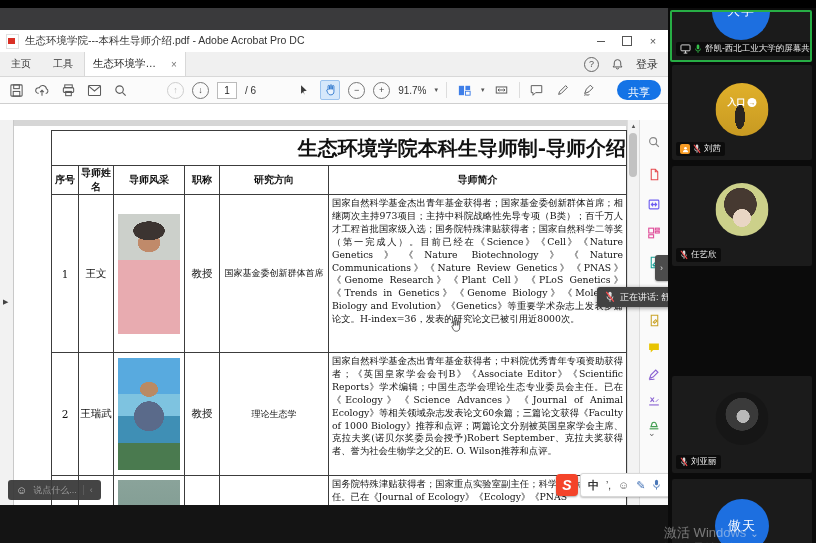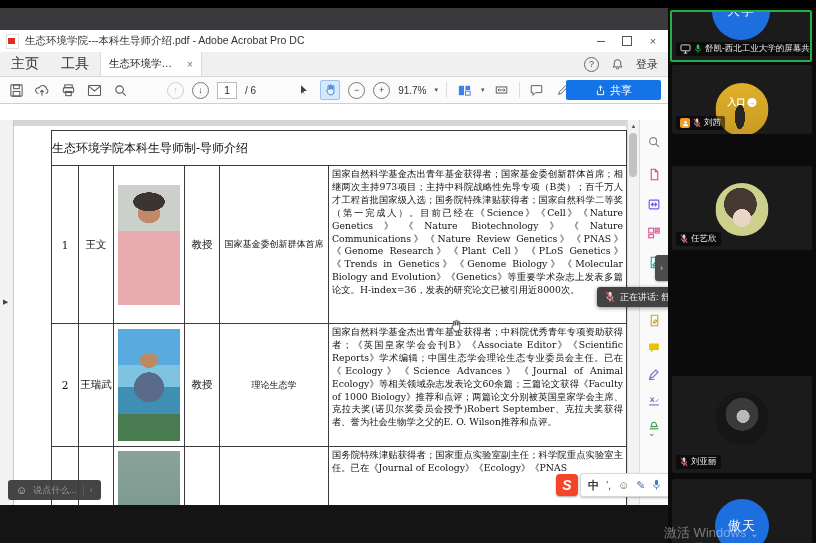--- a/index.html
+++ b/index.html
@@ -18,51 +18,51 @@
   .title-text{font-size:10.5px;color:#333;margin-left:6px;white-space:nowrap;}
   .win-controls{position:absolute;right:2px;top:0;height:22px;display:flex;align-items:center;}
   .win-btn{width:26px;height:22px;display:flex;align-items:center;justify-content:center;color:#555;font-size:11px;}
   .min-bar{width:8px;height:1px;background:#555;}
   .restore-box{width:8px;height:8px;border:1px solid #555;}
 
   .menubar{height:18px;display:flex;gap:16px;padding:0 9px;align-items:center;font-size:10.5px;color:#222;background:#fff;}
   .menubar span{cursor:default;}
 
   .tabbar{position:relative;height:24px;background:#f0f0f0;border-bottom:1px solid #d8d8d8;display:flex;align-items:stretch;}
-  .tab-plain{font-size:14px;color:#333;padding:4px 11px;display:flex;align-items:center;}
+  .tab-plain{font-size:10px;color:#333;padding:4px 11px;display:flex;align-items:center;}
   .tab-doc{background:#fff;border-left:1px solid #d8d8d8;border-right:1px solid #d8d8d8;display:flex;align-items:center;
            font-size:10.5px;color:#222;padding:0 8px;gap:6px;max-width:100px;}
   .tab-doc .tab-title{overflow:hidden;text-overflow:ellipsis;white-space:nowrap;max-width:72px;}
   .tab-close{color:#777;font-size:10px;}
   .tabbar-right{position:absolute;right:10px;top:0;height:24px;display:flex;align-items:center;gap:12px;font-size:11px;color:#333;}
   .help-circ{width:13px;height:13px;border:1px solid #666;border-radius:50%;font-size:9px;display:flex;align-items:center;justify-content:center;color:#555;}
 
   .toolbar{position:relative;height:26px;background:#fbfbfb;border-bottom:1px solid #cfcfcf;display:flex;align-items:center;padding:0 7px;gap:8px;}
   .tb-icon{width:18px;height:18px;display:flex;align-items:center;justify-content:center;flex:0 0 auto;}
   .tb-gap{width:22px;}
   .tb-sep{width:1px;height:16px;background:#ddd;}
   .circle-btn{width:15px;height:15px;border:1px solid #777;border-radius:50%;display:flex;align-items:center;justify-content:center;font-size:9px;color:#444;line-height:1;}
   .disabled{opacity:.35;}
   .page-box{width:18px;height:15px;border:1px solid #bbb;background:#fff;font-size:10px;display:flex;align-items:center;justify-content:center;color:#222;}
   .small-txt{font-size:10px;color:#333;}
   .caret{font-size:7px;color:#555;}
   .hand-active{background:#d6e8fb;border:1px solid #9cc3ee;border-radius:2px;}
-  .share-btn{position:absolute;right:7px;top:3px;height:20px;background:#1473e6;color:#fff;border-radius:2px;
-             display:flex;align-items:center;gap:4px;padding:0 29px;font-size:11px;}
+  .share-btn{position:absolute;right:7px;top:3px;height:20px;background:#1473e6;color:#fff;border-radius:10px;
+             display:flex;align-items:center;gap:4px;padding:0 11px;font-size:11px;flex-direction:column;}
 
   
   .docarea{position:absolute;left:0;top:90px;width:668px;height:385px;background:#d6d6d6;overflow:hidden;}
   .navstrip{position:absolute;left:0;top:0;width:13px;height:385px;background:#f2f2f2;border-right:1px solid #c9c9c9;}
   .nav-arrow{position:absolute;left:3px;top:178px;font-size:7px;color:#444;}
   .pageview{position:absolute;left:14px;top:6px;width:612px;height:500px;background:#fff;}
 
   table.doctable{position:absolute;left:37px;top:4px;width:575px;border-collapse:collapse;table-layout:fixed;
                  font-family:"DejaVu Serif","Liberation Serif",serif;color:#111;}
   .doctable td{border:1px solid #3c3c3c;padding:0;vertical-align:middle;overflow:hidden;}
-  .t-title td{height:34px;text-align:left;font-weight:normal;font-size:12px;}
+  .t-title td{height:34px;text-align:right;font-weight:bold;font-size:20px;}
   .t-head td{height:24px;text-align:center;font-weight:bold;font-size:10px;}
   .cc{text-align:center;font-size:10.5px;}
   .research{text-align:center;font-size:9px;}
   .intro-wrap{padding:2px 3px;}
   .intro{font-size:9.3px;line-height:12.9px;text-align:justify;overflow:hidden;}
   .photo{margin:0 auto;width:62px;}
   .photo1{height:120px;background:
      radial-gradient(ellipse 42% 13% at 50% 14%, #3c3431 0 60%, transparent 61%),
      radial-gradient(ellipse 30% 13% at 50% 24%, #c08a6a 0 60%, transparent 61%),
      linear-gradient(180deg,#ccd0cb 0 38%,#e8abb0 38%);}
@@ -286,20 +286,28 @@
               <col style="width:35px">
               <col style="width:71px">
               <col style="width:35px">
               <col style="width:109px">
               <col style="width:298px">
             </colgroup>
           <tbody>
               <tr class="t-title">
                 <td colspan="6">生态环境学院本科生导师制-导师介绍</td>
               </tr>
+          <tr class="t-head">
+            <td>序号</td>
+            <td>导师姓名</td>
+            <td>导师风采</td>
+            <td>职称</td>
+            <td>研究方向</td>
+            <td>导师简介</td>
+          </tr>
           <tr style="height:158px;">
             <td class="cc">1</td>
             <td class="cc">王文</td>
             <td>
                   <div class="photo photo1"></div>
                 </td>
             <td class="cc">教授</td>
             <td class="research">国家基金委创新群体首席</td>
             <td style="vertical-align:top;">
               <div class="intro-wrap">
@@ -476,21 +484,21 @@
           <svg width="8" height="10" viewBox="0 0 10 13">
               <rect x="3.3" y="0.8" width="3.4" height="6" rx="1.7" fill="currentColor"></rect>
               <path d="M1.8 6a3.2 3.2 0 0 0 6.4 0" stroke="currentColor" fill="none" stroke-width="1"></path>
               <path d="M5 9.4v2.2" stroke="currentColor" stroke-width="1"></path>
             </svg>
         </span>
         <span>舒凯-西北工业大学的屏幕共享</span>
       </div>
     </div>
 
-    <div class="tile" style="top:57px;height:69px;text-align:right;">
+    <div class="tile" style="top:57px;height:95px;text-align:right;">
       <div class="av av-entrance" style="width:53px;height:53px;top:18px;">
         <span class="cap">
           <span>入口</span>
           <span class="arrow-circ">→</span>
         </span>
       </div>
       <div class="tile-label">
         <span class="badge-orange">
           <svg width="7" height="7" viewBox="0 0 10 10" fill="#fff">
               <circle cx="5" cy="3.2" r="1.9"></circle>
@@ -502,21 +510,21 @@
               <rect x="3.3" y="0.8" width="3.4" height="6" rx="1.7" fill="currentColor"></rect>
               <path d="M1.8 6a3.2 3.2 0 0 0 6.4 0" stroke="currentColor" fill="none" stroke-width="1"></path>
               <path d="M5 9.4v2.2" stroke="currentColor" stroke-width="1"></path>
               <path d="m1 1 8 10.5" stroke="#ff4d4f" stroke-width="1.4"></path>
             </svg>
         </span>
         <span>刘茜</span>
       </div>
     </div>
 
-    <div class="tile" style="top:158px;height:84px;">
+    <div class="tile" style="top:158px;height:100px;">
       <div class="av av-anime" style="width:53px;height:53px;top:17px;"></div>
       <div class="tile-label">
         <span class="mic" style="color:#d9d9d9;">
           <svg width="8" height="10" viewBox="0 0 10 13">
               <rect x="3.3" y="0.8" width="3.4" height="6" rx="1.7" fill="currentColor"></rect>
               <path d="M1.8 6a3.2 3.2 0 0 0 6.4 0" stroke="currentColor" fill="none" stroke-width="1"></path>
               <path d="M5 9.4v2.2" stroke="currentColor" stroke-width="1"></path>
               <path d="m1 1 8 10.5" stroke="#ff4d4f" stroke-width="1.4"></path>
             </svg>
         </span>

